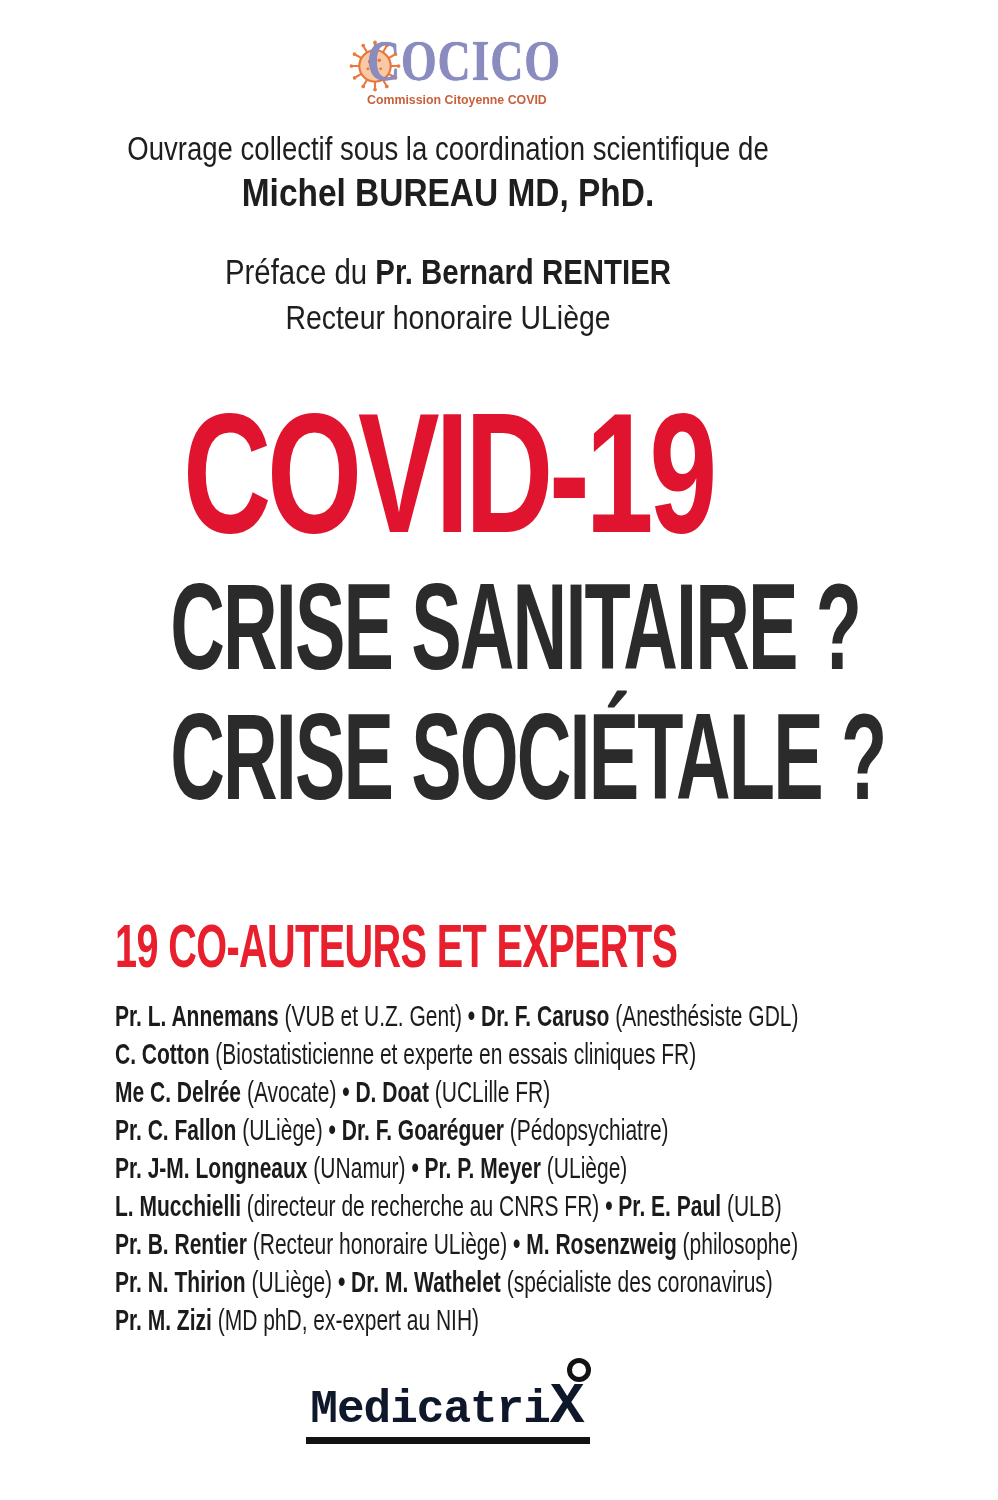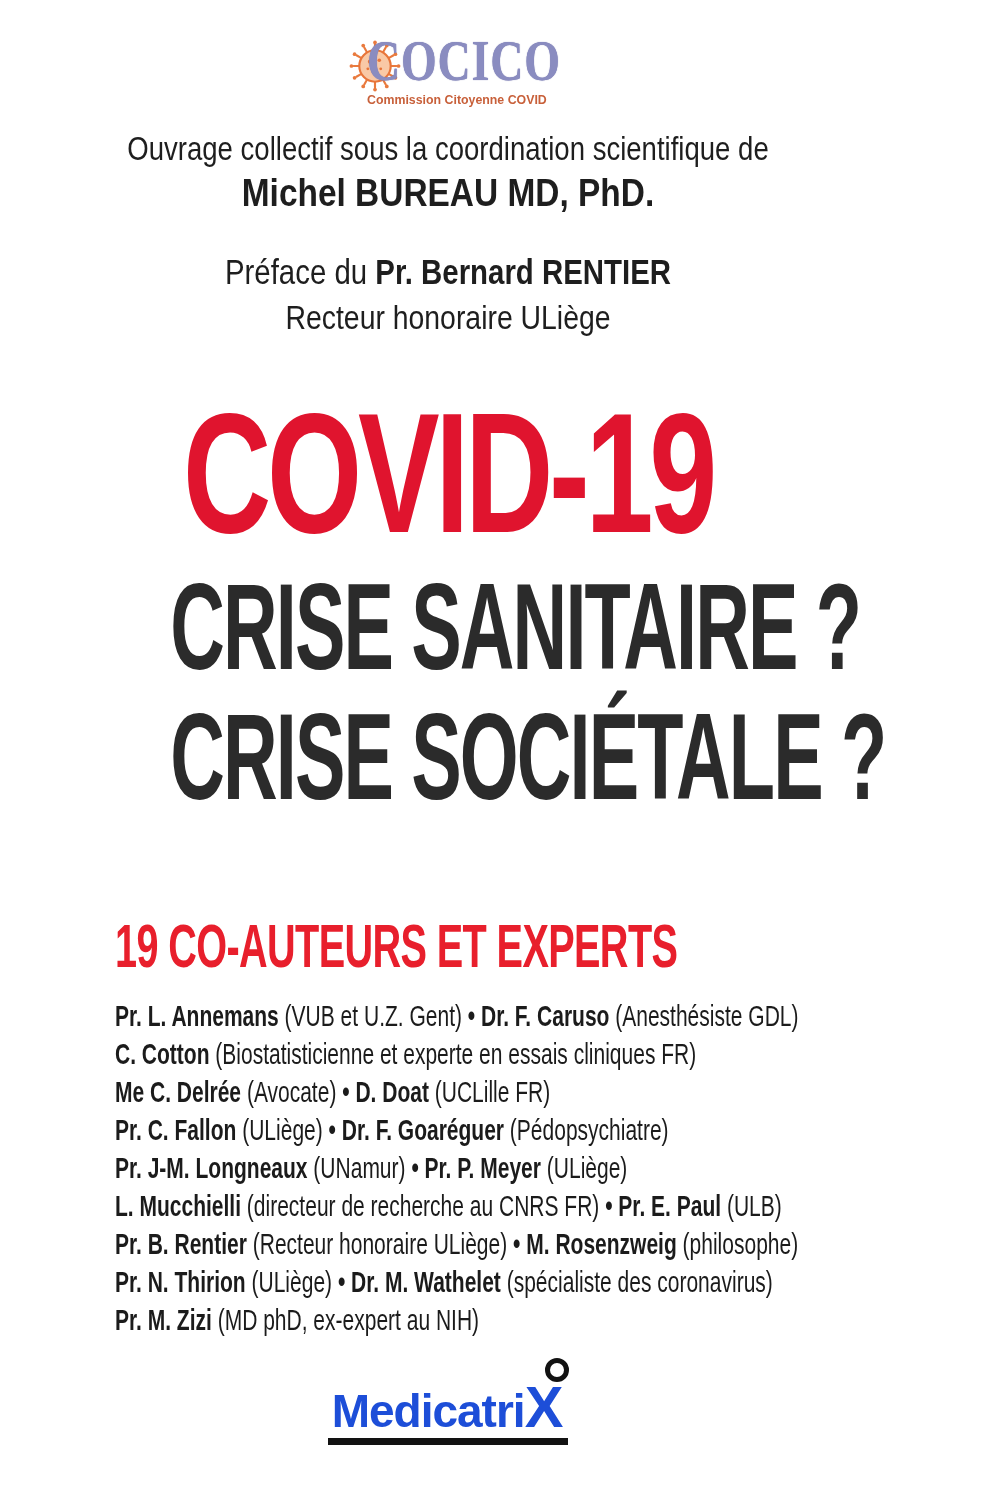--- a/index.html
+++ b/index.html
@@ -53,22 +53,22 @@
   }
   .authors { position:absolute; left:115px; top:997px; }
   .author-line {
     font-size:30px; line-height:38px; white-space:nowrap; color:#1b1b1b;
     transform:scaleX(0.70); transform-origin:left center;
   }
 
   
   .publisher { position:absolute; top:1384px; width:100%; text-align:center; }
   .pub-word {
-    display:inline-block; font-family:Liberation Sans, sans-serif; font-weight:bold;
-    font-size:46px; line-height:46px; color:#1d4ed8; letter-spacing:-1px;
+    display:inline-block; font-family:Liberation Mono, monospace; font-weight:bold;
+    font-size:46px; line-height:46px; color:#0f172a; letter-spacing:-1px;
     border-bottom:7px solid #121212; padding:0 6px 4px 4px; white-space:nowrap;
   }
   .pub-x { font-size:58px; line-height:46px; position:relative; }
   .pub-ring {
     position:absolute; top:-16px; right:-7px; width:14px; height:14px;
     border:5px solid #121212; border-radius:50%; background:#fff;
   }
 </style>
 </head>
 <body>

